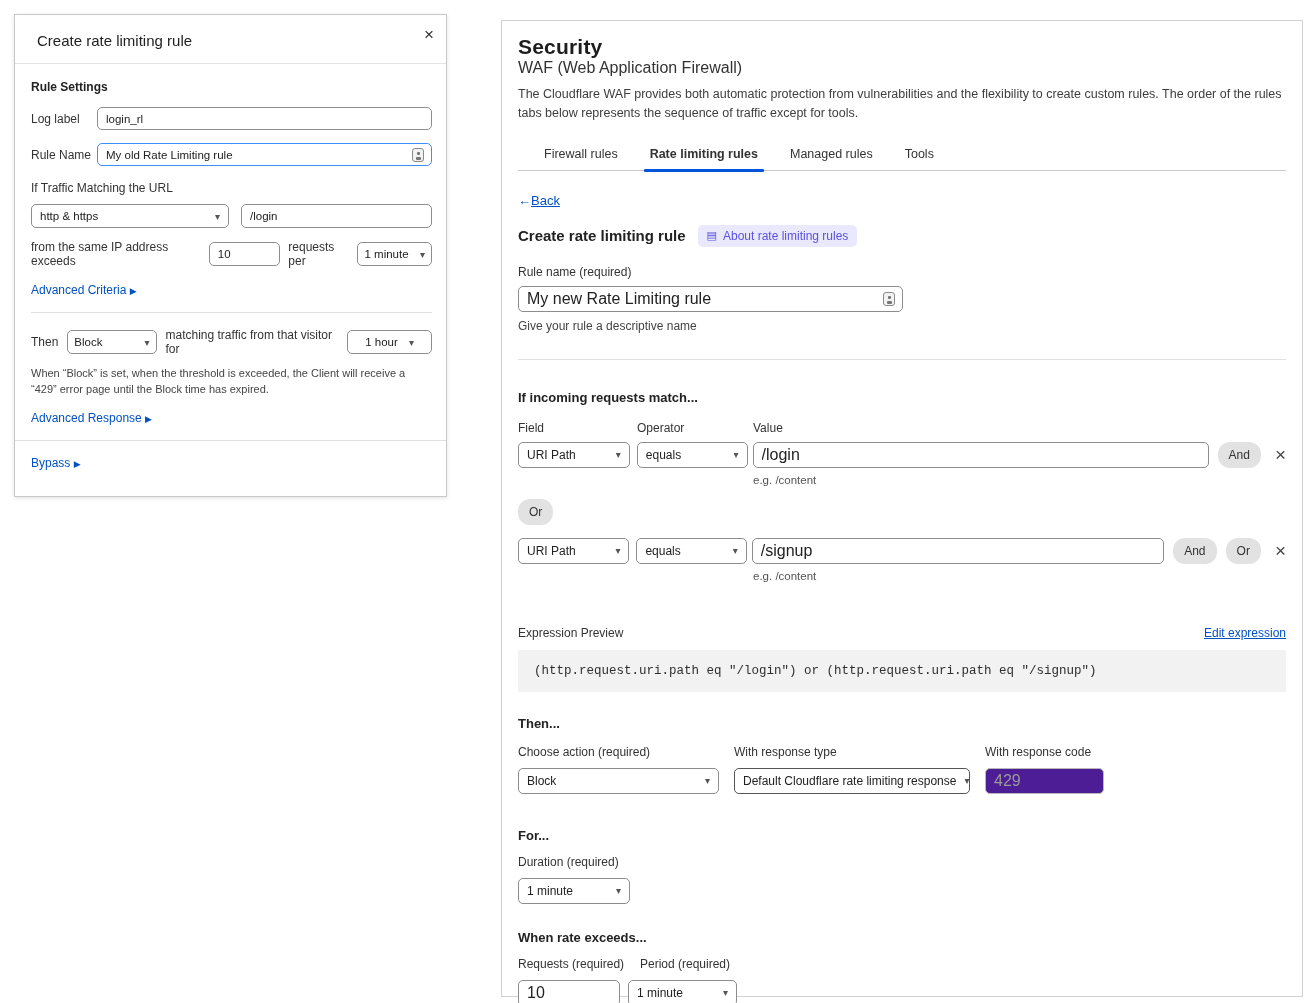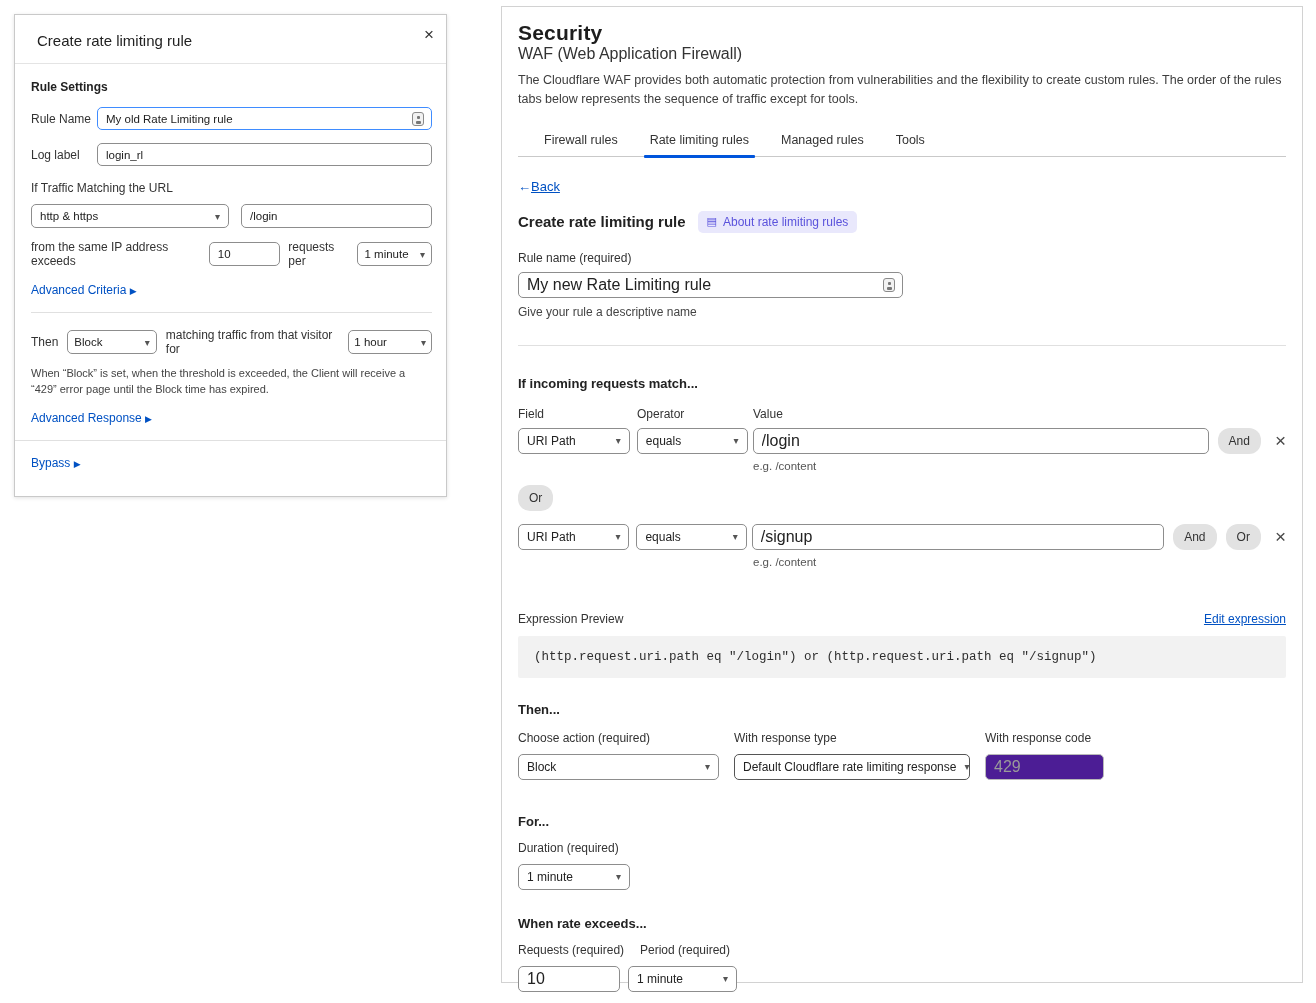--- a/index.html
+++ b/index.html
@@ -67,30 +67,30 @@
   .modal-footer {
     position:absolute; left:0; right:0; bottom:0; height:50px;
     background:#dedede; border-top:1px solid #c6c6c6;
     display:flex; align-items:center; justify-content:flex-end; gap:34px; padding:0 16px;
   }
   .footer-btn { background:none; border:none; font-size:12px; color:#333; cursor:pointer; font-family:inherit; }
   .focus-input { border:1.5px solid #3f8cff; }
 
   
   .panel {
-    position:absolute; left:501px; top:6px; width:802px; height:977px;
+    position:absolute; left:501px; top:20px; width:802px; height:977px;
     background:#fff; border:1px solid #d2d2d2; padding:14px 16px 20px 16px;
   }
   .p-title { font-size:21px; font-weight:bold; color:#1d1d1d; letter-spacing:.2px; }
   .p-subtitle { font-size:16px; font-weight:400; color:#333; margin-top:0; }
   .p-desc { font-size:12.5px; color:#3d3d3d; line-height:1.5; margin-top:8px; }
 
   .tabs { display:flex; gap:28px; margin-top:18px; border-bottom:1px solid #c9c9c9; padding-left:24px; }
   .tab { font-size:12.5px; color:#333; padding:6px 2px 9px; cursor:pointer; position:relative; }
-  .tab.active { font-weight:normal; }
+  .tab.active { font-weight:bold; }
   .tab.active::after { content:""; position:absolute; left:-4px; right:-4px; bottom:-2px; height:3px; background:#0055dc; border-radius:1px; }
 
   .back-row { margin-top:20px; }
   .back-arrow { color:#0051c3; font-size:13px; }
   .form-title-row { display:flex; align-items:center; gap:12px; margin-top:16px; }
   .form-title { font-size:15px; font-weight:bold; color:#222; }
   .badge {
     display:inline-flex; align-items:center; gap:6px;
     background:#e9e8fc; border-radius:5px; padding:4px 9px;
     color:#5a52dc; font-size:12px; cursor:pointer;
@@ -152,34 +152,34 @@
   <div class="modal">
     <div class="modal-header">
       <span class="modal-title">Create rate limiting rule</span>
       <button class="modal-close">×</button>
     </div>
 
     <div class="modal-body">
       <div class="sec-h" style="font-size:12px;">Rule Settings</div>
 
       <div class="m-row" style="margin-top:13px;">
+        <span class="lbl" style="width:66px;">Log label</span>
+        <span class="inputwrap" style="flex:1;">
+          <input class="tb m-input" value="login_rl" style="">
+        </span>
+      </div>
+
+      <div class="m-row" style="margin-top:13px;">
         <span class="lbl" style="width:66px;">Rule Name</span>
         <span class="inputwrap" style="flex:1;">
           <input class="tb m-input focus-input" value="My old Rate Limiting rule" style="">
           <span class="autofill-icon"></span>
         </span>
       </div>
 
-      <div class="m-row" style="margin-top:13px;">
-        <span class="lbl" style="width:66px;">Log label</span>
-        <span class="inputwrap" style="flex:1;">
-          <input class="tb m-input" value="login_rl" style="">
-        </span>
-      </div>
-
       <div class="lbl" style="margin-top:15px;">If Traffic Matching the URL</div>
 
       <div class="m-row" style="margin-top:9px; gap:12px;">
         <span class="sel m-sel" style="width:198px;">
           <span>http &amp; https</span>
           <span class="caret">▾</span>
         </span>
         <span class="inputwrap" style="flex:1;">
           <input class="tb m-sel" value="/login" style="">
         </span>
@@ -203,21 +203,21 @@
 
       <hr class="divider" style="margin:15px 0;">
 
       <div class="m-row" style="gap:9px;">
         <span class="lbl">Then</span>
         <span class="sel m-sel" style="width:94px; padding:0 6px;">
           <span>Block</span>
           <span class="caret">▾</span>
         </span>
         <span class="lbl">matching traffic from that visitor for</span>
-        <span class="sel m-sel" style="width:88px; padding:0 5px;">
+        <span class="sel m-sel" style="width:88px; padding:0 17px;">
           <span>1 hour</span>
           <span class="caret">▾</span>
         </span>
       </div>
 
       <div class="m-note">When “Block” is set, when the threshold is exceeded, the Client will receive a “429” error page until the Block time has expired.</div>
 
       <div style="margin-top:13px;">
         <a class="link"><span>Advanced Response</span> <span style="font-size:9px;">▶</span></a>
       </div>

